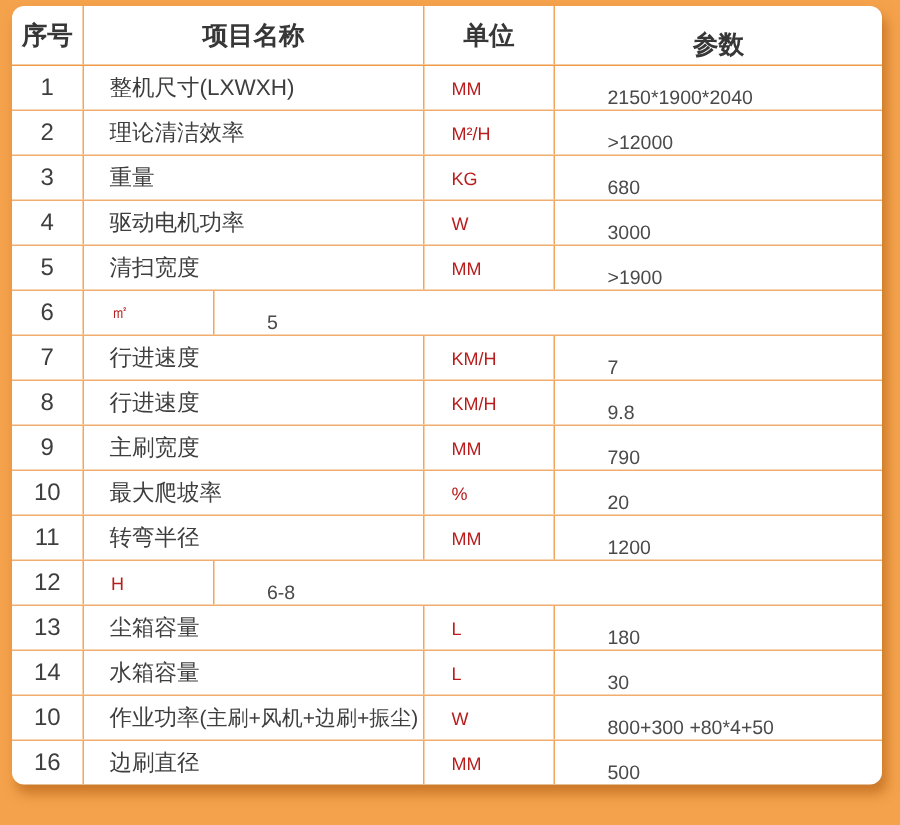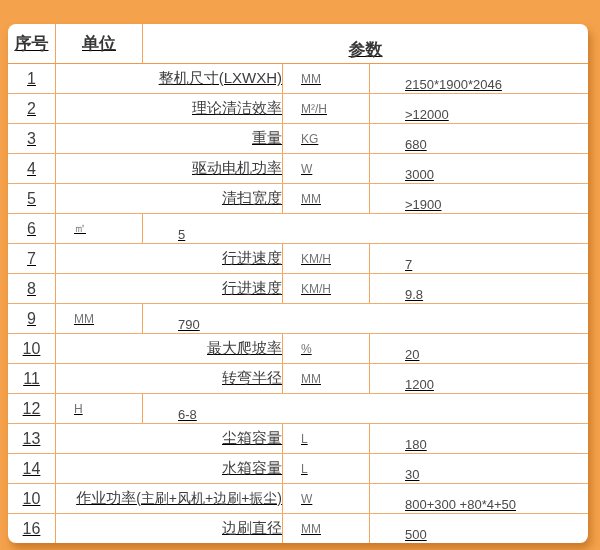--- a/index.html
+++ b/index.html
@@ -12,30 +12,29 @@
   }
   .stage {
     position: relative;
     width: 600px;
     height: 550px;
     background: #f5a24c;
   }
   .panel {
     position: absolute;
     left: 8px;
-    top: 24px;
+    top: 4px;
     width: 580px;
     height: 519px;
     background: #ffffff;
     border-radius: 8px;
     box-shadow: 3px 6px 8px rgba(168, 88, 12, 0.55);
     overflow: hidden;
     display: flex;
     flex-direction: column;
-    text-decoration: underline;
   }
   .row {
     display: flex;
     flex: 1;
     min-height: 0;
     align-items: stretch;
   }
   .row.header {
     flex: 0 0 39px;
     border-bottom: 1px solid #ee9a48;
@@ -54,28 +53,27 @@
     justify-content: center;
     border-right: 1px solid #f3a55b;
     font-size: 16px;
   }
   .c-name {
     flex: 0 0 227px;
     padding-left: 17px;
     border-right: 1px solid #f3a55b;
     font-size: 15px;
     white-space: nowrap;
-    justify-content: flex-end;
   }
   .c-unit {
     flex: 0 0 87px;
     padding-left: 18px;
     border-right: 1px solid #f3a55b;
     font-size: 12px;
-    color: #737373;
+    color: #b91c1c;
   }
   .c-value {
     flex: 1;
     padding-left: 35px;
     font-size: 13px;
     color: #4a4a4a;
     white-space: nowrap;
     margin-top: 12px;
   }
   .row.header .cell {
@@ -90,31 +88,32 @@
   }
 </style>
 </head>
 <body>
 
 <div class="stage">
   <div class="panel">
 
     <div class="row header">
       <div class="cell c-no">序号</div>
+      <div class="cell c-name">项目名称</div>
       <div class="cell c-unit">单位</div>
       <div class="cell c-value">参数</div>
     </div>
 
     <div class="row data">
       <div class="cell c-no">1</div>
       <div class="cell c-name">
           <span>整机尺寸(LXWXH)</span>
         </div>
       <div class="cell c-unit">MM</div>
-      <div class="cell c-value">2150*1900*2046</div>
+      <div class="cell c-value">2150*1900*2040</div>
     </div>
 
     <div class="row data">
       <div class="cell c-no">2</div>
       <div class="cell c-name">
           <span>理论清洁效率</span>
         </div>
       <div class="cell c-unit">M²/H</div>
       <div class="cell c-value">&gt;12000</div>
     </div>
@@ -165,20 +164,23 @@
       <div class="cell c-no">8</div>
       <div class="cell c-name">
           <span>行进速度</span>
         </div>
       <div class="cell c-unit">KM/H</div>
       <div class="cell c-value">9.8</div>
     </div>
 
     <div class="row data">
       <div class="cell c-no">9</div>
+      <div class="cell c-name">
+          <span>主刷宽度</span>
+        </div>
       <div class="cell c-unit">MM</div>
       <div class="cell c-value">790</div>
     </div>
 
     <div class="row data">
       <div class="cell c-no">10</div>
       <div class="cell c-name">
           <span>最大爬坡率</span>
         </div>
       <div class="cell c-unit">%</div>

